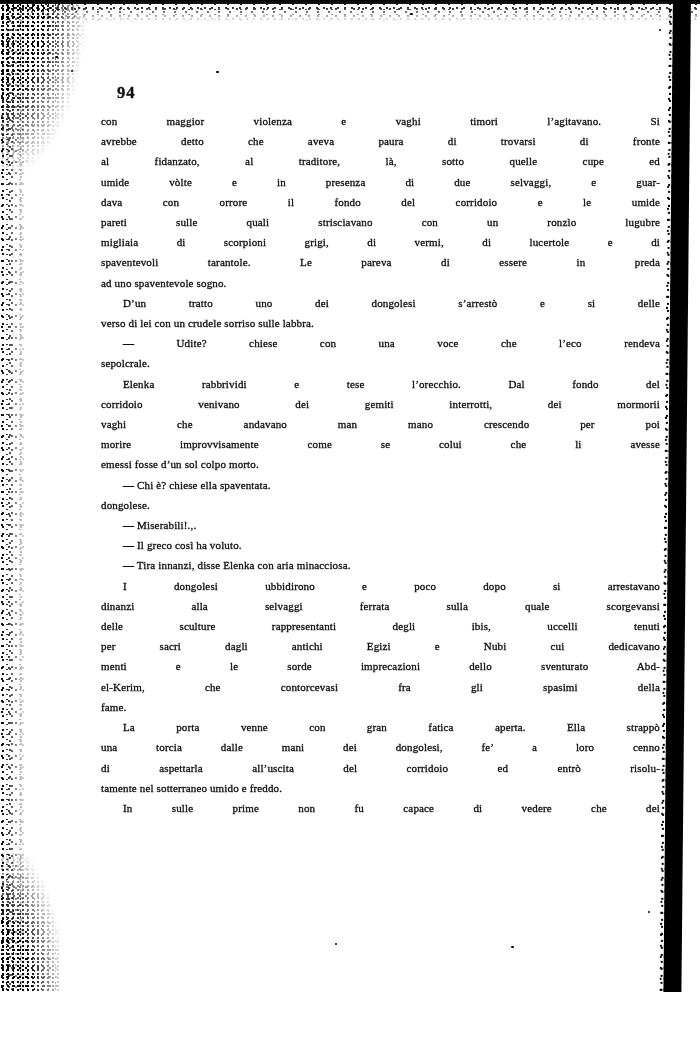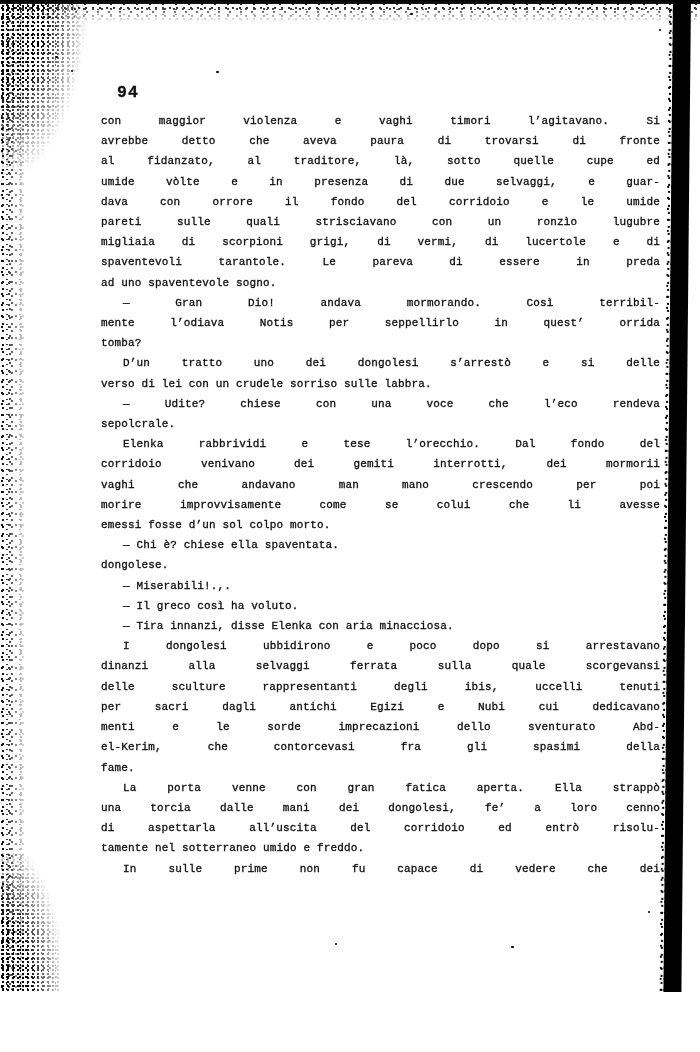--- a/index.html
+++ b/index.html
@@ -3,21 +3,21 @@
 <meta charset="utf-8">
 <style>
   html, body { margin: 0; padding: 0; background: #ffffff; }
 
   .page {
     position: relative;
     width: 700px;
     height: 992px;
     background: var(--paper, #ffffff);
     overflow: hidden;
-    font-family: Liberation Mono, monospace;
+    font-family: Liberation Serif, serif;
     color: var(--ink, #0d0d0d);
   }
 
   
   .page-number {
     position: absolute;
     left: 117px;
     top: 83px;
     font-size: 16.5px;
     font-weight: 700;
@@ -148,25 +148,20 @@
         <div class="line">avrebbe detto che aveva paura di trovarsi di fronte</div>
         <div class="line">al fidanzato, al traditore, là, sotto quelle cupe ed</div>
         <div class="line">umide vòlte e in presenza di due selvaggi, e guar-</div>
         <div class="line">dava con orrore il fondo del corridoio e le umide</div>
         <div class="line">pareti sulle quali strisciavano con un ronzìo lugubre</div>
         <div class="line">migliaia di scorpioni grigi, di vermi, di lucertole e di</div>
         <div class="line">spaventevoli tarantole. Le pareva di essere in preda</div>
         <div class="line endline">ad uno spaventevole sogno.</div>
       </div>
       <div class="paragraph">
-        <div class="line indent">— Gran Dio! andava mormorando. Così terribil-</div>
-        <div class="line">mente l’odiava Notis per seppellirlo in quest’ orrida</div>
-        <div class="line endline">tomba?</div>
-      </div>
-      <div class="paragraph">
         <div class="line indent">D’un tratto uno dei dongolesi s’arrestò e si delle</div>
         <div class="line endline">verso di lei con un crudele sorriso sulle labbra.</div>
       </div>
       <div class="paragraph">
         <div class="line indent">— Udite? chiese con una voce che l’eco rendeva</div>
         <div class="line endline">sepolcrale.</div>
       </div>
       <div class="paragraph">
         <div class="line indent">Elenka rabbrividi e tese l’orecchio. Dal fondo del</div>
         <div class="line">corridoio venivano dei gemiti interrotti, dei mormorii</div>

